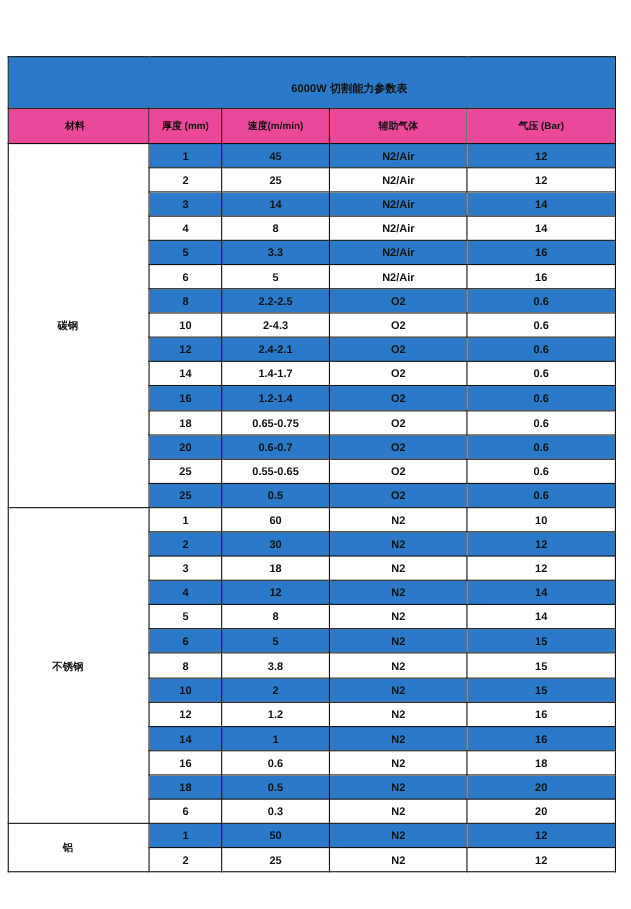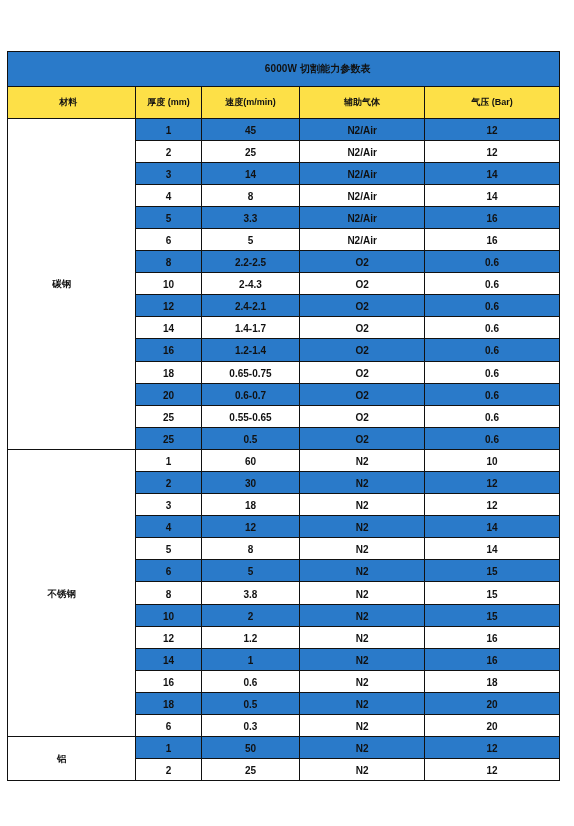--- a/index.html
+++ b/index.html
@@ -69,25 +69,25 @@
     overflow: hidden;
   }
   tr.title-row td {
     height: 34px;
     background: #2a7ac9;
     font-size: 10px;
     font-weight: 700;
     color: #111111;
     letter-spacing: 0.1px;
     padding-left: 68.5px;
-    padding-top: 0px;
+    padding-top: 12px;
   }
   tr.head-row td {
     height: 31px;
-    background: #fde047;
+    background: #ec4899;
     font-size: 9px;
     font-weight: 700;
   }
   tr.head-row td:first-child { padding-right: 7px; }
   tr.data-row td {
     height: 19.1px;
     font-size: 10px;
     font-weight: 700;
     padding-top: 2px;
   }

